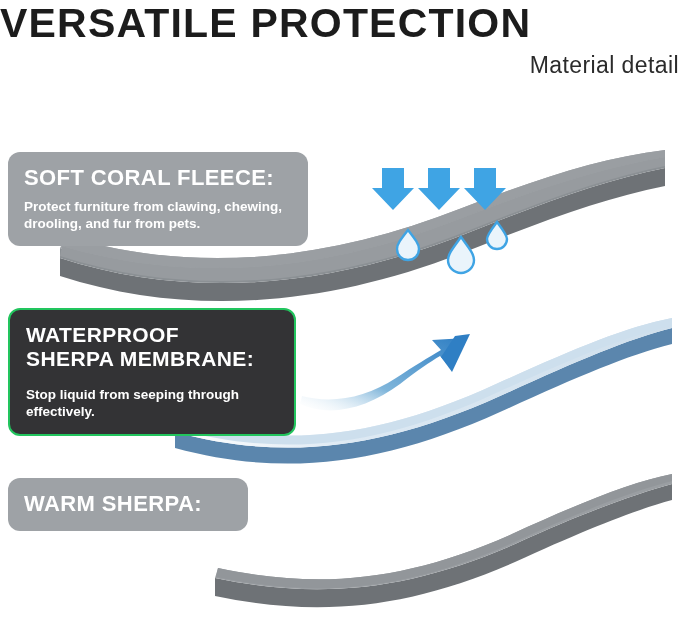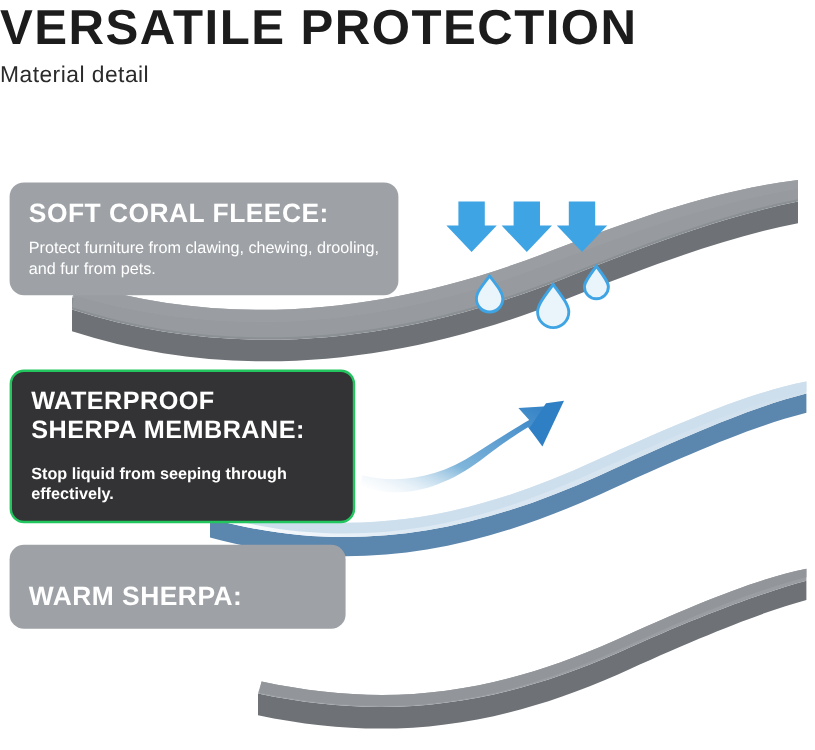--- a/index.html
+++ b/index.html
@@ -10,47 +10,47 @@
   }
   .stage{position:relative;width:679px;height:625px;}
 
   
   .title{
     position:absolute;left:0;top:2px;width:679px;
     font-size:41px;font-weight:700;letter-spacing:1.2px;color:#1c1c1c;
     font-family:"Liberation Sans", sans-serif;line-height:1.05;
   }
   .subtitle{
-    position:absolute;left:0;top:52px;width:679px;text-align:left;
-    font-size:19px;font-weight:400;color:#2b2b2b;letter-spacing:0.4px;
+    position:absolute;left:0;top:52px;width:679px;text-align:right;
+    font-size:23px;font-weight:400;color:#2b2b2b;letter-spacing:0.4px;
   }
 
   
   .layer-art{position:absolute;left:0;top:0;width:679px;height:625px;pointer-events:none;}
 
   
   .card{position:absolute;border-radius:12px;box-sizing:border-box;}
   .card.grey{
     background:#9ea2a6;color:#ffffff;
   }
   .card.dark{
     background:#333335;color:#ffffff;border:2px solid #22c55e;
   }
   .card .head{
     font-size:22px;font-weight:700;letter-spacing:0.4px;line-height:1.12;
   }
   .card.dark .head{font-size:21px;}
   .card .body{
-    font-size:13.5px;font-weight:400;line-height:1.28;margin-top:7px;
+    font-size:13.5px;font-weight:700;line-height:1.28;margin-top:7px;
   }
   .card.dark .body{font-weight:700;font-size:13.5px;margin-top:16px;}
 
-  #card-fleece{left:8px;top:152px;width:324px;padding:14px 16px 14px 16px;}
+  #card-fleece{left:8px;top:152px;width:300px;padding:14px 16px 14px 16px;}
   #card-membrane{left:8px;top:308px;width:288px;padding:13px 16px 13px 16px;}
-  #card-sherpa{left:8px;top:454px;width:280px;padding:31px 16px 14px 16px;}
+  #card-sherpa{left:8px;top:478px;width:240px;padding:14px 16px 14px 16px;}
 </style>
 </head>
 <body>
 
 <div class="stage">
 
   <div class="title">VERSATILE PROTECTION</div>
   <div class="subtitle">Material detail</div>
 
   <svg class="layer-art" viewBox="0 0 679 625" xmlns="http://www.w3.org/2000/svg">

